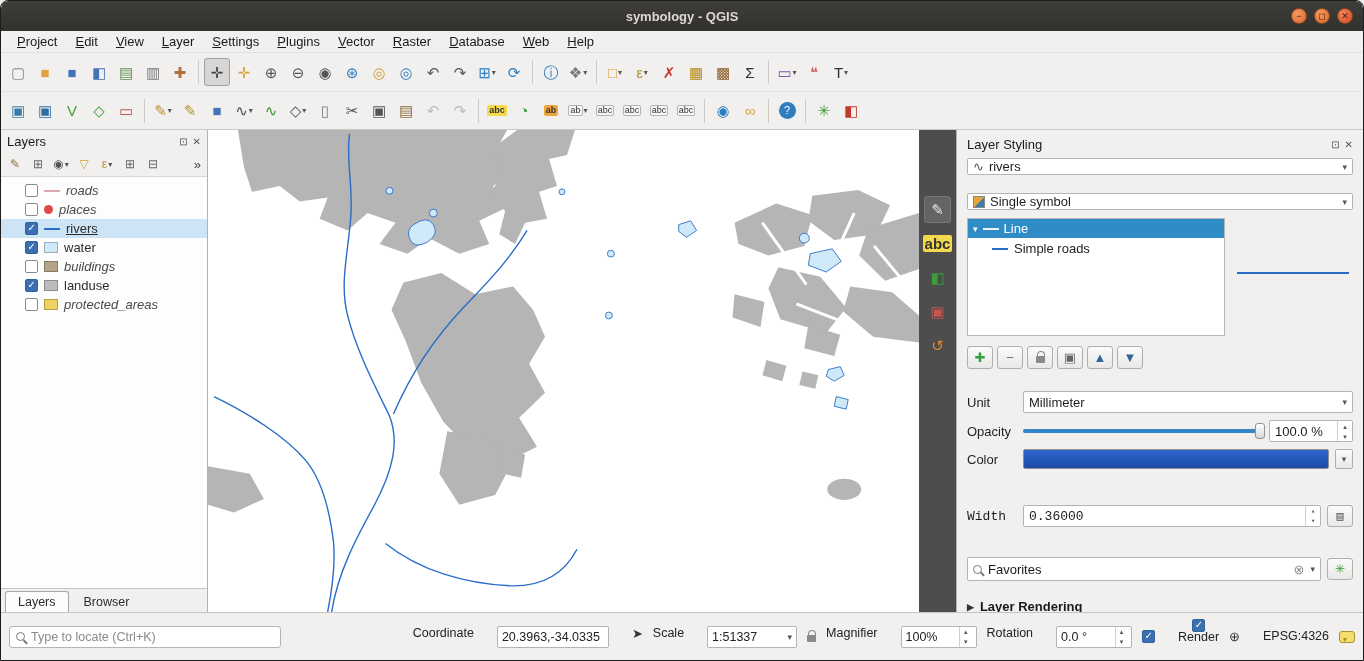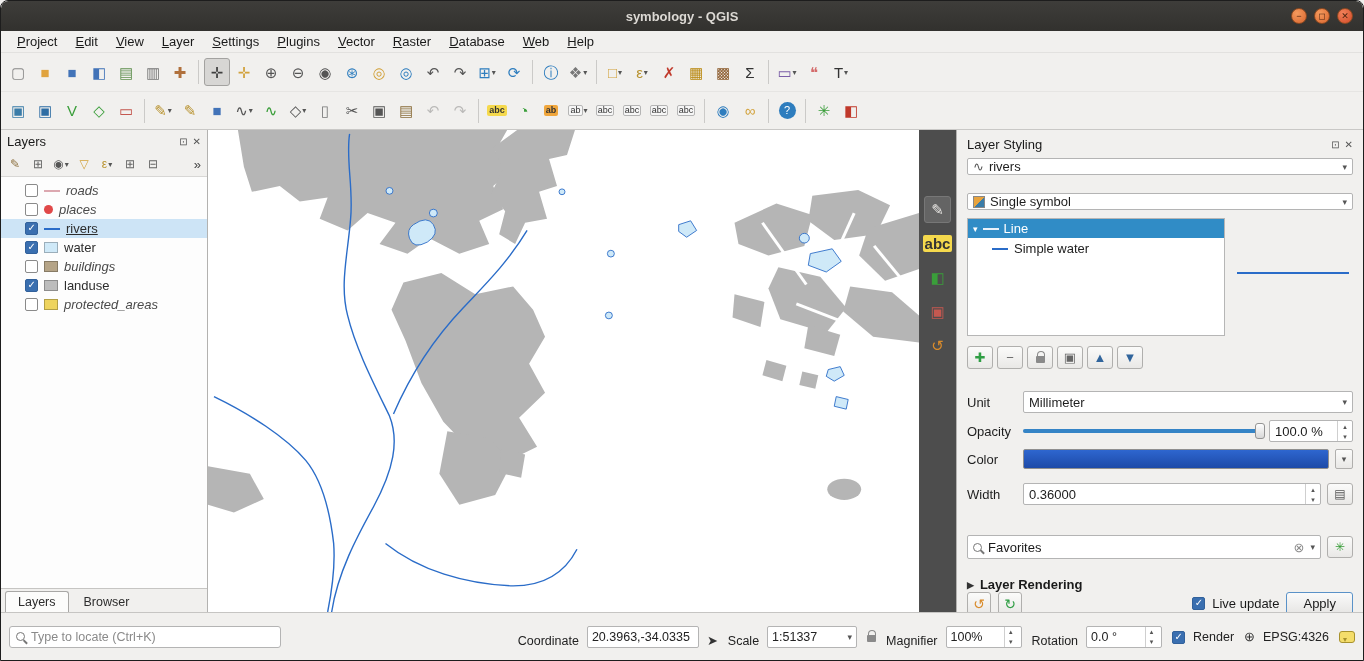--- a/index.html
+++ b/index.html
@@ -118,21 +118,21 @@
   .mini-lock::before { content:""; position:absolute; top:-5px; left:1px; width:6px; height:6px; border:1.5px solid #8a8a8a; border-bottom:none; border-radius:4px 4px 0 0; }
   .msg-bubble { width:16px; height:12px; background:#f4dd6b; border:1px solid #a8922e; border-radius:3px; position:relative; }
   .msg-bubble::after { content:""; position:absolute; left:3px; bottom:-4px; border:4px solid transparent; border-top-color:#a8922e; border-left-width:2px; border-right-width:2px; }
 
   
   .statusbar { height:48px; flex:none; background:#f1f0ee; border-top:1px solid #c6c5c3; display:flex; align-items:center; padding:0 8px; gap:10px; font-size:12.5px; color:#222; }
   .locator { width:272px; height:22px; background:#fff; border:1px solid #b4b4b4; border-radius:3px; display:flex; align-items:center; gap:6px; padding:0 6px; flex:none; }
   .locator input { border:none; outline:none; flex:1; font-size:12.5px; color:#333; background:transparent; }
   .locator input::placeholder { color:#8a8a8a; }
   .sb-spacer { flex:1; }
-  .sb-group { display:flex; align-items:flex-end; gap:8px; flex:none; }
+  .sb-group { display:flex; align-items:flex-start; gap:23px; flex:none; }
   .sb-box { background:#fff; border:1px solid #b4b4b4; border-radius:2px; height:22px; display:flex; align-items:center; padding:0 4px; font-size:12.5px; }
   .sb-box input { border:none; outline:none; background:transparent; font-size:12.5px; color:#222; width:100%; }
   .sb-icon { font-size:13px; color:#333; }
 </style>
 </head>
 <body>
 
 <div id="app">
 
   <div class="titlebar">
@@ -536,21 +536,21 @@
 
       <div class="tree-row-wrap">
         <div class="tree">
           <div class="tree-root">
             <span style="font-size:9px;">▾</span>
             <span class="line-swatch inv"></span>
             <span>Line</span>
           </div>
           <div class="tree-child">
             <span class="line-swatch"></span>
-            <span>Simple water</span>
+            <span>Simple roads</span>
           </div>
         </div>
         <div class="symbol-preview">
           <div class="preview-line"></div>
         </div>
       </div>
 
       <div class="sym-btn-row">
           <button class="sym-btn">
             <span style="color: rgb(47, 158, 68);">✚</span>
@@ -594,21 +594,21 @@
           </span>
         </div>
       </div>
 
       <div class="form-row">
         <span class="flabel">Color</span>
         <button class="color-btn"></button>
         <button class="dd-btn">▾</button>
       </div>
 
-      <div class="form-row" style="margin-top:14px;">
+      <div class="form-row" style="margin-top:36px;font-family:Liberation Mono, monospace;">
         <span class="flabel">Width</span>
         <div class="spinbox" style="flex:1;">
           <span>0.36000</span>
           <span class="spin-arrows">
             <button>▴</button>
             <button>▾</button>
           </span>
         </div>
         <button class="override-btn">▤</button>
       </div>

